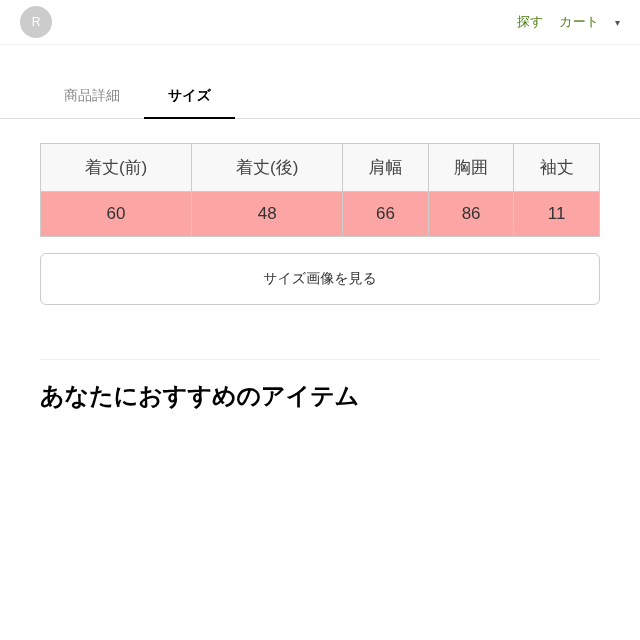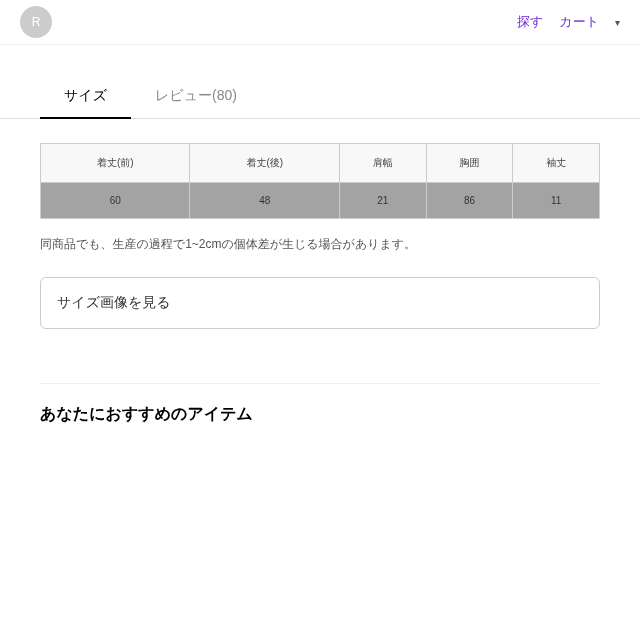--- a/index.html
+++ b/index.html
@@ -35,21 +35,21 @@
       display: flex;
       align-items: center;
       justify-content: center;
       font-size: 12px;
       color: #fff;
       margin-right: auto;
     }
 
     .top-link {
       font-size: 13px;
-      color: #6d28d9;
+      color: #4d7c0f;
       text-decoration: none;
       cursor: pointer;
     }
 
     .chevron-down {
       font-size: 10px;
       color: #555;
       cursor: pointer;
     }
 
@@ -66,50 +66,50 @@
       font-size: 14px;
       color: #888;
       cursor: pointer;
       border-bottom: 2px solid transparent;
       margin-bottom: -1px;
     }
 
     .tab.active {
       color: #000;
       border-bottom: 2px solid #000;
-      font-weight: 400;
+      font-weight: 700;
     }
 
     .content-area {
       padding: 24px 40px;
     }
 
     .size-table {
       width: 100%;
       border-collapse: collapse;
       border: 1px solid #ccc;
       margin-bottom: 16px;
     }
 
     .size-table th,
     .size-table td {
       border: 1px solid #ccc;
       padding: 12px 1px;
       text-align: center;
-      font-size: 10px;
+      font-size: 17px;
     }
 
     .size-table th {
       background: #f8f8f8;
       color: #444;
       font-weight: normal;
     }
 
     .size-table td {
-      background: #a3a3a3;
+      background: #fca5a5;
       color: #333;
       margin-left: 29px;
     }
 
     .note-text {
       font-size: 12px;
       color: #555;
       margin-bottom: 24px;
       line-height: 1.5;
     }
@@ -117,77 +117,76 @@
     .size-image-btn {
       display: block;
       width: 100%;
       padding: 16px;
       background: #fff;
       border: 1px solid #ccc;
       border-radius: 6px;
       font-size: 14px;
       color: #333;
       cursor: pointer;
-      text-align: left;
+      text-align: center;
     }
 
     .divider {
       border: none;
       border-top: 1px solid #eee;
       margin: 30px 40px 20px;
     }
 
     .recommendation-heading {
-      font-size: 16px;
+      font-size: 24px;
       font-weight: 700;
       color: #000;
       padding: 0 40px;
     }
   </style>
 </head>
 <body>
 
 <div class="top-bar">
   <div class="avatar-circle">
     <span>R</span>
   </div>
   <span class="top-link">探す</span>
   <span class="top-link">カート</span>
   <span class="chevron-down">▾</span>
 </div>
 
 <div class="tabs-section">
+  <div class="tab">商品詳細</div>
   <div class="tab active">サイズ</div>
-  <div class="tab">レビュー(80)</div>
 </div>
 
 <div class="content-area">
 
   <table class="size-table">
     <thead>
       <tr>
         <th>着丈(前)</th>
         <th>着丈(後)</th>
         <th>肩幅</th>
         <th>胸囲</th>
         <th>袖丈</th>
       </tr>
     </thead>
     <tbody>
       <tr class="table-row">
         <td>60</td>
         <td>48</td>
-        <td>21</td>
+        <td>66</td>
         <td>86</td>
         <td>11</td>
       </tr>
     </tbody>
   </table>
 
-  <p class="note-text">同商品でも、生産の過程で1~2cmの個体差が生じる場合があります。</p>
 
   <button class="size-image-btn">サイズ画像を見る</button>
 
 </div>
 
 <hr class="divider">
 
 <h2 class="recommendation-heading">あなたにおすすめのアイテム</h2>
 
 </body></html>

